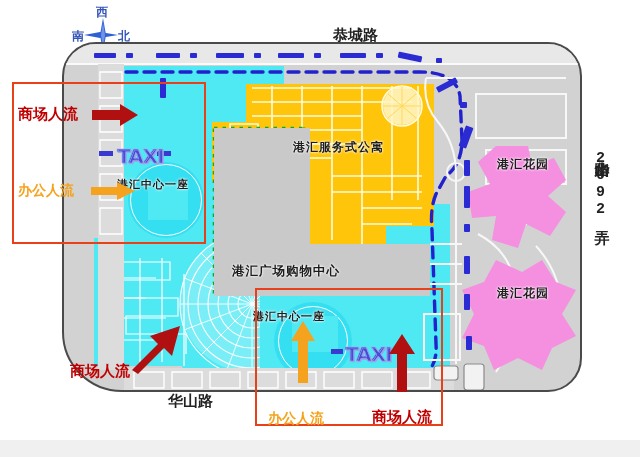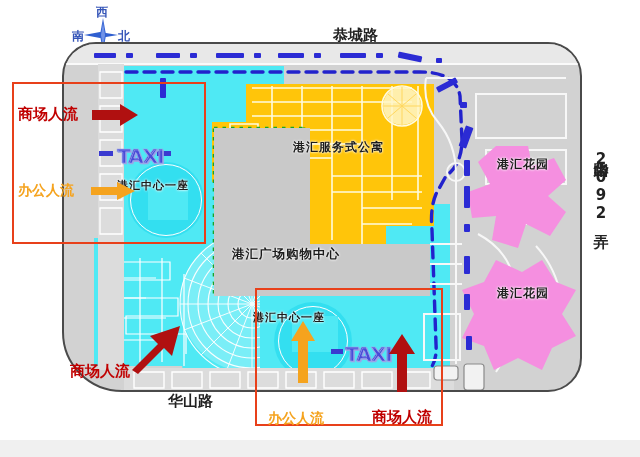--- a/index.html
+++ b/index.html
@@ -25,21 +25,21 @@
   
   .cyan{position:absolute;background:#4fe9f4;}
   .cyan2{position:absolute;background:#33dff0;}
   .cyanlt{position:absolute;background:#9ff3fa;}
   .cyanline{position:absolute;background:#ffffff;}
 
   
   .yellow{position:absolute;background:#ffc50a;}
 
   
-  .lbl{position:absolute;white-space:nowrap;font-weight:bold;color:#1b1b1b;}
+  .lbl{position:absolute;white-space:nowrap;font-weight:bold;color:#1b1b1b;font-family:Liberation Mono, monospace;}
   .lbl-map{font-size:11px;letter-spacing:1px;text-shadow:0 0 2px #fff,0 0 3px #fff;}
   .lbl-street{font-size:13px;color:#222;font-weight:bold;}
   .lbl-red{color:#c00000;font-size:14px;font-weight:bold;}
   .lbl-orange{color:#f5a31e;font-size:13px;font-weight:bold;}
   .vert{writing-mode:vertical-rl;text-orientation:upright;}
 
   
   .redbox{position:absolute;border:2.5px solid #e8401a;box-sizing:border-box;background:transparent;}
 
   
@@ -230,21 +230,21 @@
       <svg class="abs" style="left:366px;top:316px;" width="60" height="36" viewBox="0 0 60 36">
         <g stroke="#8a8a8a" stroke-width="1.2" fill="#f2f2f2">
           <rect x="4" y="6" width="24" height="14" rx="3"></rect>
           <rect x="34" y="4" width="20" height="26" rx="3"></rect>
         </g>
       </svg>
     </div>
 
     <div class="lbl lbl-map" style="left:293px;top:139px;font-size:12px;">港汇服务式公寓</div>
 
-    <div class="lbl lbl-map" style="left:186px;top:246px;font-size:12.5px;padding-left:46px;">港汇广场购物中心</div>
+    <div class="lbl lbl-map" style="left:186px;top:263px;font-size:12.5px;padding-left:46px;">港汇广场购物中心</div>
 
     <div class="lbl lbl-map" style="left:117px;top:179px;font-size:11px;line-height:13px;text-align:center;width:62px;">
       <span>港汇中心一座</span>
     </div>
 
     <div class="lbl lbl-map" style="left:253px;top:311px;font-size:11px;line-height:13px;text-align:center;width:62px;">
       <span>港汇中心一座</span>
     </div>
 
     <div class="lbl lbl-map" style="left:497px;top:156px;font-size:12px;">港汇花园</div>

